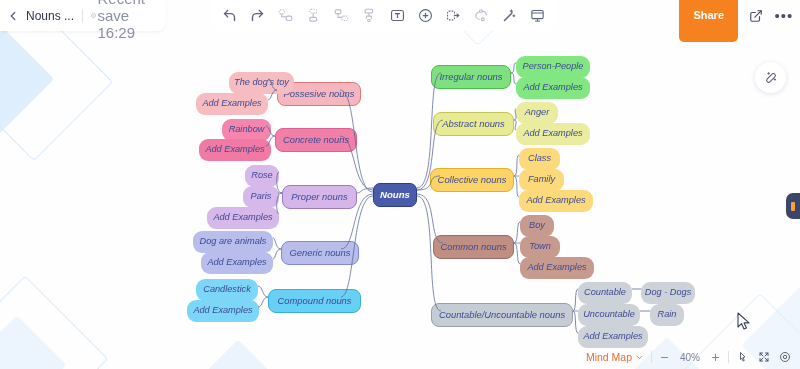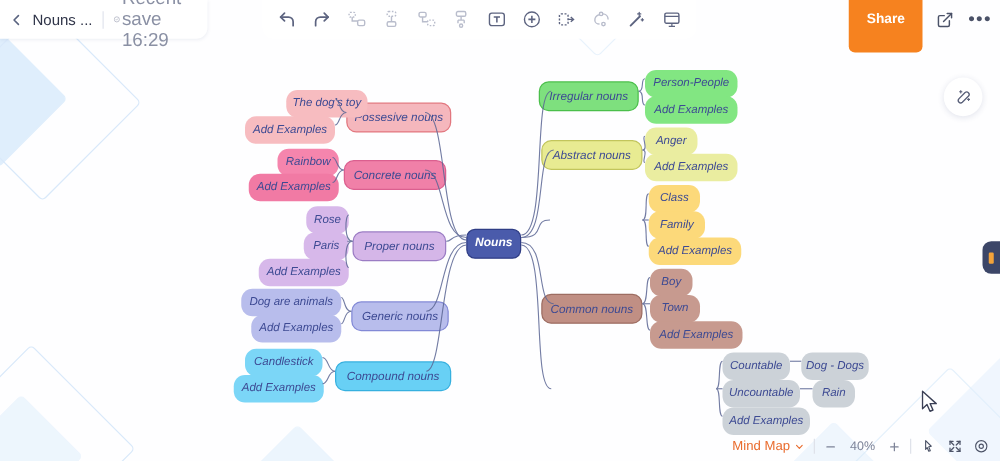--- a/index.html
+++ b/index.html
@@ -240,27 +240,29 @@
       <div class="node " style="left: 201px; top: 252px; width: 72px; background: rgb(184, 189, 236);">Add Examples</div>
       <div class="node branch" style="left: 268px; top: 289px; width: 93px; background: rgb(104, 208, 245); border-color: rgb(54, 176, 223);">Compound nouns</div>
       <div class="node " style="left: 196px; top: 279px; width: 62px; background: rgb(123, 214, 247);">Candlestick</div>
       <div class="node " style="left: 187px; top: 300px; width: 72px; background: rgb(123, 214, 247);">Add Examples</div>
       <div class="node branch" style="left: 431px; top: 65px; width: 80px; background: rgb(126, 224, 126); border-color: rgb(75, 191, 75);">Irregular nouns</div>
       <div class="node " style="left: 516px; top: 56px; width: 74px; background: rgb(130, 230, 130);">Person-People</div>
       <div class="node " style="left: 516px; top: 77px; width: 74px; background: rgb(130, 230, 130);">Add Examples</div>
       <div class="node branch" style="left: 433px; top: 112px; width: 81px; background: rgb(232, 235, 146); border-color: rgb(194, 197, 92);">Abstract nouns</div>
       <div class="node " style="left: 516px; top: 102px; width: 42px; background: rgb(234, 237, 160);">Anger</div>
       <div class="node " style="left: 516px; top: 123px; width: 74px; background: rgb(234, 237, 160);">Add Examples</div>
+      <div class="node branch" style="left: 430px; top: 168px; width: 84px; background: rgb(252, 212, 101); border-color: rgb(227, 174, 44);">Collective nouns</div>
       <div class="node " style="left: 519px; top: 148px; width: 41px; background: rgb(252, 217, 122);">Class</div>
       <div class="node " style="left: 519px; top: 169px; width: 45px; background: rgb(252, 217, 122);">Family</div>
       <div class="node " style="left: 519px; top: 190px; width: 74px; background: rgb(252, 217, 122);">Add Examples</div>
       <div class="node branch" style="left: 433px; top: 235px; width: 81px; background: rgb(192, 143, 132); border-color: rgb(157, 109, 98);">Common nouns</div>
       <div class="node " style="left: 520px; top: 215px; width: 34px; background: rgb(199, 154, 143);">Boy</div>
       <div class="node " style="left: 520px; top: 236px; width: 40px; background: rgb(199, 154, 143);">Town</div>
       <div class="node " style="left: 520px; top: 257px; width: 74px; background: rgb(199, 154, 143);">Add Examples</div>
+      <div class="node branch" style="left: 431px; top: 303px; width: 142px; background: rgb(198, 204, 211); border-color: rgb(151, 160, 172);">Countable/Uncountable nouns</div>
       <div class="node " style="left: 578px; top: 282px; width: 54px; background: rgb(204, 210, 216);">Countable</div>
       <div class="node " style="left: 578px; top: 304px; width: 62px; background: rgb(204, 210, 216);">Uncountable</div>
       <div class="node " style="left: 578px; top: 326px; width: 70px; background: rgb(204, 210, 216);">Add Examples</div>
       <div class="node " style="left: 641px; top: 282px; width: 54px; background: rgb(204, 210, 216);">Dog - Dogs</div>
       <div class="node " style="left: 650px; top: 304px; width: 34px; background: rgb(204, 210, 216);">Rain</div>
     </div>
 
   <div class="topbar">
     <div class="title-card">
       <span class="back-arrow">

